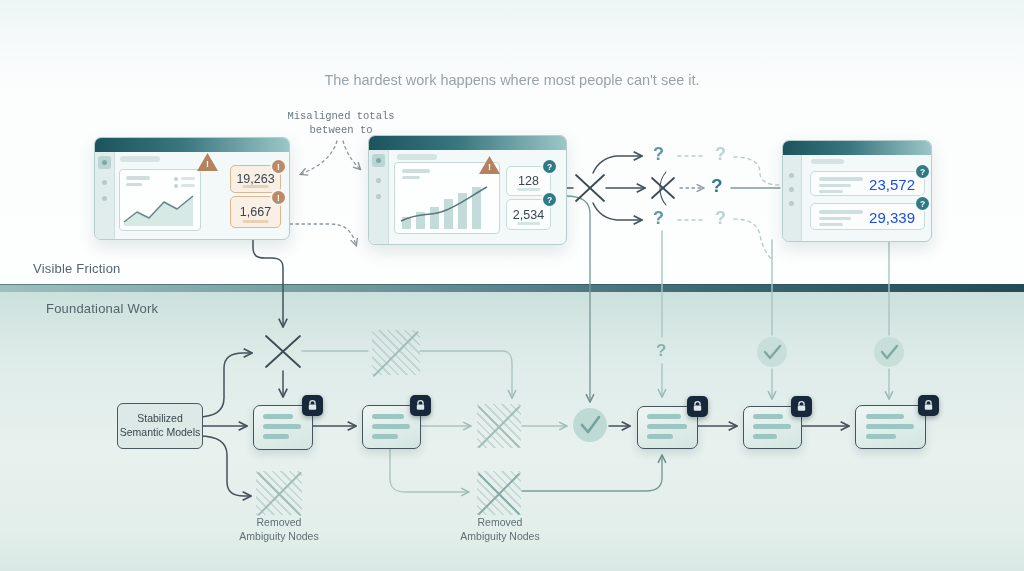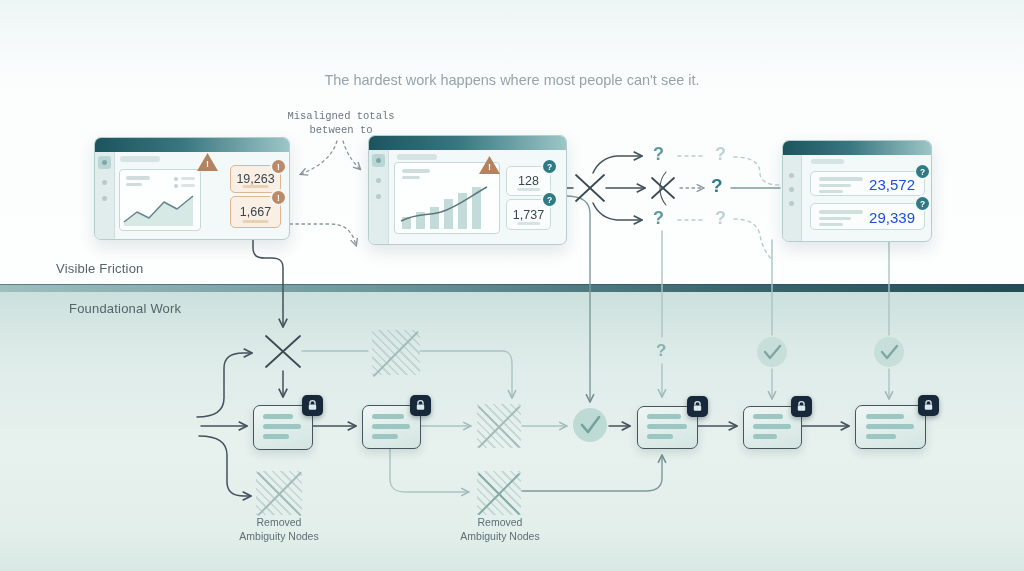--- a/index.html
+++ b/index.html
@@ -5,21 +5,21 @@
   html,body{margin:0;padding:0;background:#e8eef0;}
   #canvas{position:relative;width:1024px;height:571px;overflow:hidden;
     font-family:"Liberation Sans",sans-serif;
     background:linear-gradient(180deg,#eef5f5 0%,#fbfdfd 14%,#fdfefe 45%,#f7fbfb 100%);}
   
   .bottom-bg{position:absolute;left:0;top:291px;width:1024px;height:280px;
     background:linear-gradient(180deg,#cbe0dc 0%,#ddebe8 22%,#e7f1ee 55%,#e3efeb 85%,#d9e8e4 100%);}
   .divider{position:absolute;left:0;top:284px;width:1024px;height:7px;
     background:linear-gradient(90deg,#9dbfbe 0%,#6e989c 35%,#3b6770 70%,#214c56 100%);
     border-top:1px solid rgba(40,75,85,.55);}
-  .section-label{position:absolute;font-size:13px;color:#55646b;letter-spacing:.2px;margin-left:23px;}
+  .section-label{position:absolute;font-size:13px;color:#55646b;letter-spacing:.2px;}
   
   .title{position:absolute;left:0;top:32px;width:1024px;text-align:center;
     font-size:28px;font-weight:500;color:#414e58;letter-spacing:.3px;}
   .subtitle{position:absolute;left:0;top:72px;width:1024px;text-align:center;
     font-size:14.5px;color:#97a3a9;}
   .annot{position:absolute;left:287px;top:110px;width:108px;text-align:center;
     font-size:10.5px;line-height:1.3;color:#6d787e;font-family:Liberation Mono, monospace;}
   
   .window{position:absolute;background:#f3f8f8;border:1px solid #b7cccd;border-radius:7px;
     box-shadow:0 7px 16px rgba(55,90,95,.14);}
@@ -246,21 +246,21 @@
         <span>!</span>
       </div>
     <div class="card cool" style="left:137px;top:30px;width:43px;height:28px;">
       <span class="num">128</span>
       <span class="under"></span>
       <span class="badge cool" style="right:-6px;top:-7px;">
           <span>?</span>
         </span>
     </div>
     <div class="card cool" style="left:137px;top:63px;width:43px;height:29px;">
-      <span class="num">1,737</span>
+      <span class="num">2,534</span>
       <span class="under"></span>
       <span class="badge cool" style="right:-6px;top:-7px;">
           <span>?</span>
         </span>
     </div>
   </div>
 
   <div class="window" style="left:782px;top:140px;width:148px;height:100px;">
     <div class="win-header"></div>
     <div class="win-side" style="width:18px;">
@@ -293,20 +293,23 @@
     </div>
   </div>
 
   <span class="qm branch" style="left:653px;top:144px;">?</span>
   <span class="qm branch" style="left:653px;top:208px;">?</span>
   <span class="qm faded" style="left:715px;top:144px;">?</span>
   <span class="qm bold" style="left:711px;top:175px;">?</span>
   <span class="qm faded" style="left:715px;top:208px;">?</span>
   <span class="qm lower" style="left:656px;top:341px;">?</span>
 
+  <div class="src-box">
+    <span>Stabilized Semantic Models</span>
+  </div>
 
   <div class="hatch slash" style="left:372px;top:330px;width:48px;height:45px;"></div>
   <div class="hatch xed" style="left:477px;top:404px;width:44px;height:44px;"></div>
   <div class="hatch xed" style="left:256px;top:471px;width:46px;height:44px;"></div>
   <div class="hatch xed strong" style="left:477px;top:471px;width:44px;height:44px;"></div>
 
   <div class="removed-label" style="left:224px;top:516px;">
     <span>Removed Ambiguity Nodes</span>
   </div>
   <div class="removed-label" style="left:445px;top:516px;">

